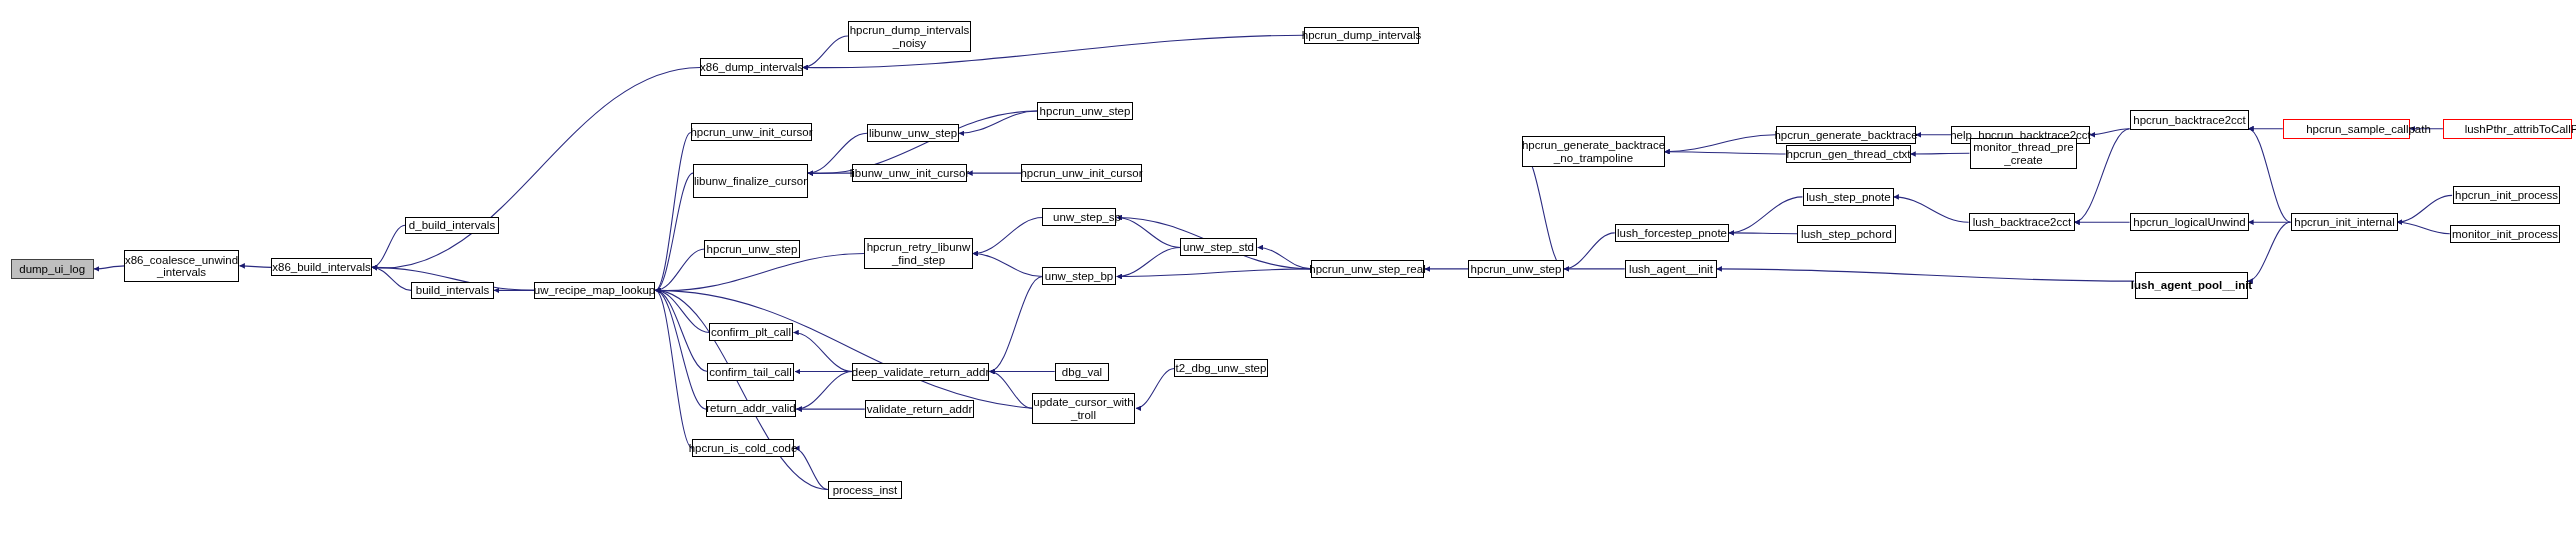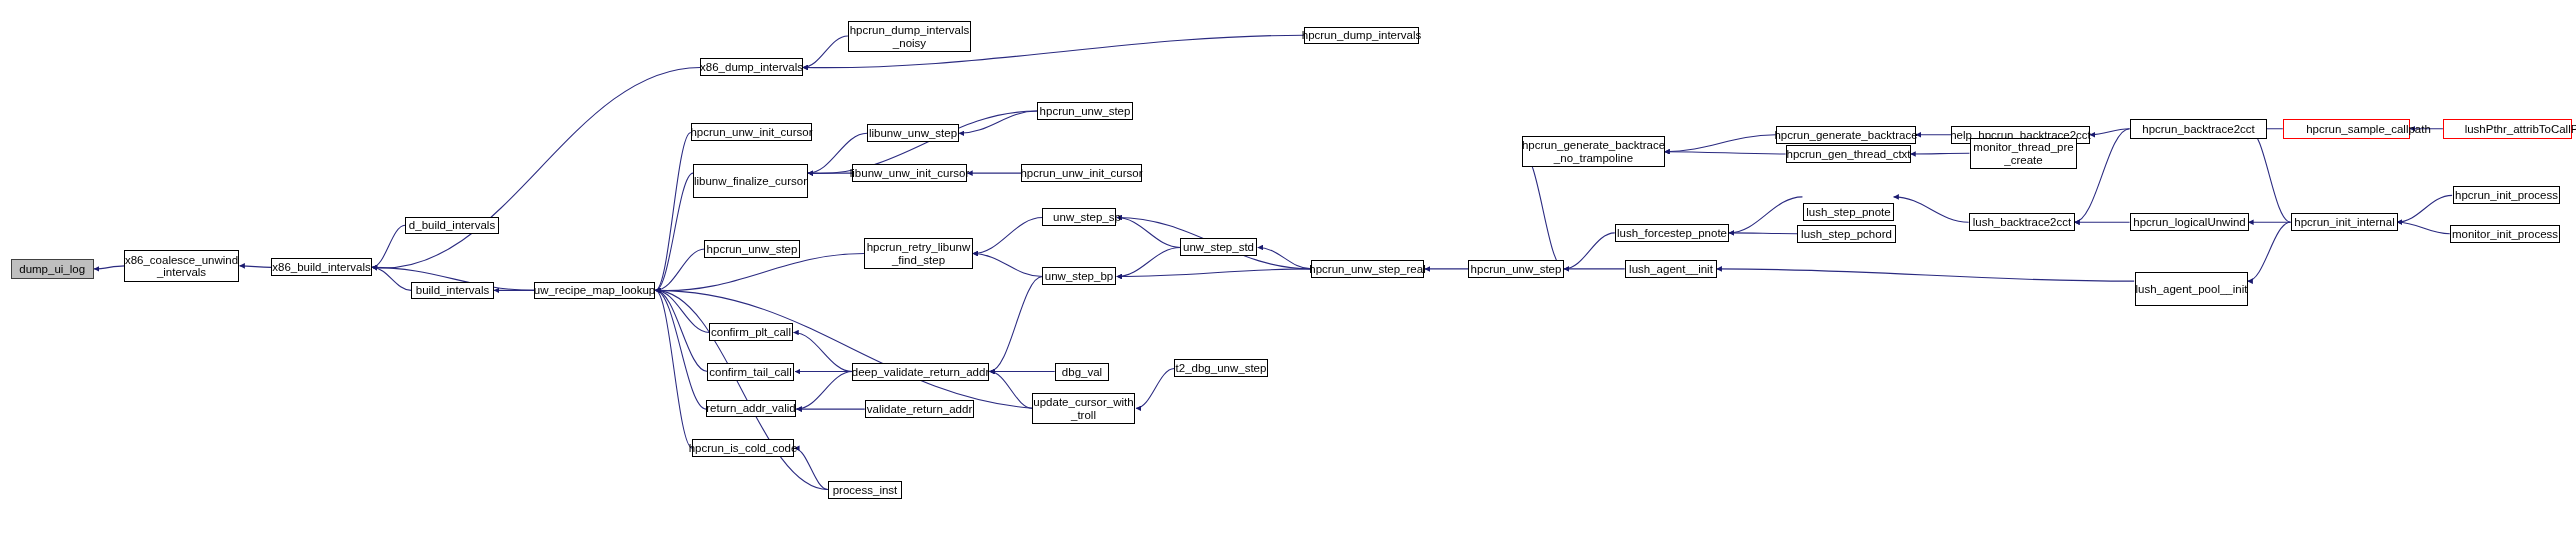--- a/index.html
+++ b/index.html
@@ -149,28 +149,28 @@
       <div class="node" style="left: 1032px; top: 393px; width: 103px; height: 31px;">update_cursor_with
 _troll</div>
       <div class="node" style="left: 1174px; top: 359px; width: 94px; height: 18.4px;">t2_dbg_unw_step</div>
       <div class="node" style="left: 1522px; top: 136px; width: 143px; height: 31px;">hpcrun_generate_backtrace
 _no_trampoline</div>
       <div class="node" style="left: 1776px; top: 126px; width: 140px; height: 18.4px;">hpcrun_generate_backtrace</div>
       <div class="node" style="left: 1786px; top: 145px; width: 125px; height: 18.4px;">hpcrun_gen_thread_ctxt</div>
       <div class="node" style="left: 1951px; top: 126px; width: 139px; height: 18.4px;">help_hpcrun_backtrace2cct</div>
       <div class="node" style="left: 1970px; top: 138px; width: 107px; height: 31px;">monitor_thread_pre
 _create</div>
-      <div class="node" style="left: 1803px; top: 188px; width: 91px; height: 18.4px; margin-top: 15px;">lush_step_pnote</div>
+      <div class="node" style="left: 1803px; top: 188px; width: 91px; height: 18.4px;">lush_step_pnote</div>
       <div class="node" style="left: 1615px; top: 224px; width: 114px; height: 18.4px;">lush_forcestep_pnote</div>
       <div class="node" style="left: 1797px; top: 225px; width: 99px; height: 18.4px;">lush_step_pchord</div>
       <div class="node" style="left: 1625px; top: 260px; width: 92px; height: 18.4px;">lush_agent__init</div>
-      <div class="node" style="left: 2130px; top: 119px; width: 137px; height: 20px;">hpcrun_backtrace2cct</div>
+      <div class="node" style="left: 2130px; top: 110px; width: 119px; height: 20px;">hpcrun_backtrace2cct</div>
       <div class="node highlight" style="left: 2283px; top: 119px; width: 127px; height: 20px; border-color: rgb(255, 0, 0);">hpcrun_sample_callpath</div>
       <div class="node highlight" style="left: 2443px; top: 119px; width: 129px; height: 20px; border-color: rgb(255, 0, 0);">lushPthr_attribToCallPath</div>
       <div class="node" style="left: 1969px; top: 213px; width: 106px; height: 18.4px;">lush_backtrace2cct</div>
       <div class="node" style="left: 2130px; top: 213px; width: 119px; height: 18.4px;">hpcrun_logicalUnwind</div>
       <div class="node" style="left: 2291px; top: 213px; width: 107px; height: 18.4px;">hpcrun_init_internal</div>
-      <div class="node" style="left: 2135px; top: 272px; width: 113px; height: 34px;">lush_agent_pool__init</div>
+      <div class="node" style="left: 2135px; top: 272px; width: 113px; height: 27px; font-weight: bold;">lush_agent_pool__init</div>
       <div class="node" style="left: 2453px; top: 186px; width: 107px; height: 18.4px;">hpcrun_init_process</div>
       <div class="node" style="left: 2450px; top: 225px; width: 110px; height: 18.4px;">monitor_init_process</div>
     </div>
 </div>
 
 
 </body></html>

